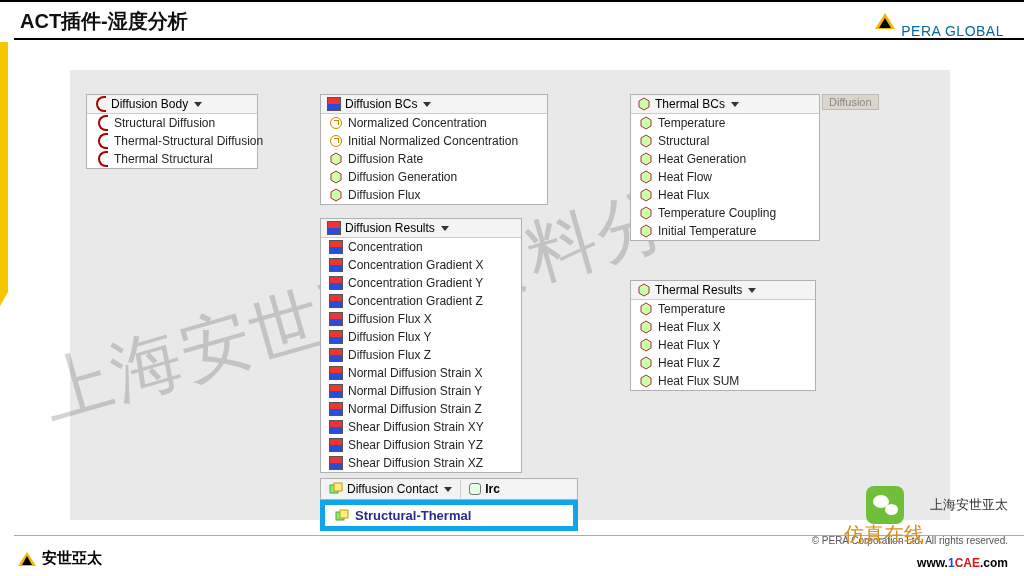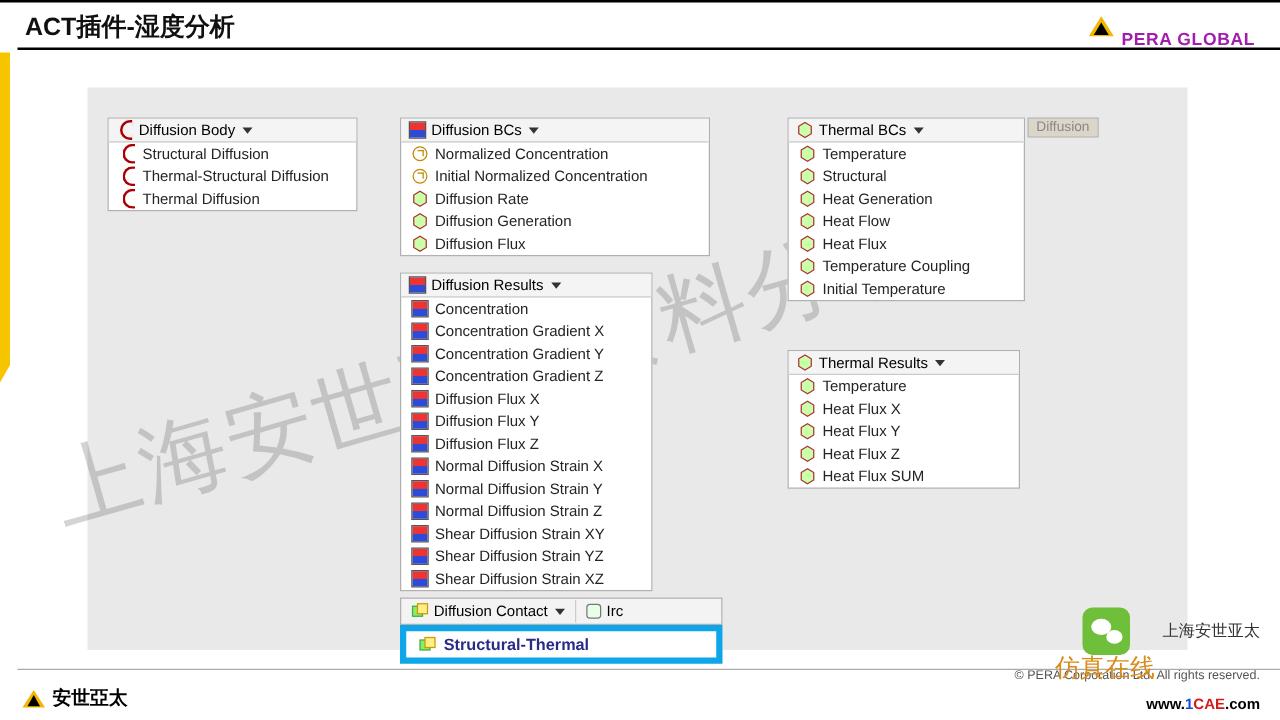--- a/index.html
+++ b/index.html
@@ -7,21 +7,21 @@
     width: 1024px; height: 576px;
     font-family: "Segoe UI", Tahoma, Arial, sans-serif;
     font-size: 12px; background: #fff; position: relative; overflow: hidden;
   }
   .top-rule { position:absolute; top:0; left:0; right:0; height:2px; background:#000; }
   .title-bar { position:absolute; top:6px; left:20px; right:20px; height:30px; display:flex; justify-content:space-between; align-items:center; }
   .page-title { font-size:20px; font-weight:700; color:#101010; }
   .pera-logo { display:flex; align-items:center; gap:6px; }
   .pera-tri { width:0;height:0;border-left:10px solid transparent;border-right:10px solid transparent;border-bottom:16px solid #f3b700; position:relative;}
   .pera-tri::after{content:"";position:absolute;left:-6px;top:5px;width:0;height:0;border-left:6px solid transparent;border-right:6px solid transparent;border-bottom:10px solid #000;}
-  .pera-text { font-weight:700; font-size:14px; letter-spacing:0.5px; color:#a21caf;margin-top:20px;}
+  .pera-text { font-weight:400; font-size:14px; letter-spacing:0.5px; color:#0369a1;margin-top:20px;}
   .hr-under { position:absolute; top:38px; left:14px; right:0; height:2px; background:#000;}
   .yellow-bar { position:absolute; left:0; top:42px; width:8px; height:250px; background:#f7c400;}
   .yellow-tri { position:absolute; left:0; top:292px; width:0; height:0; border-right:8px solid transparent; border-top:14px solid #f7c400;}
   .canvas {
     position:absolute; left:70px; top:70px; width:880px; height:450px;
     background:#e9e9e9;
   }
   .panel {
     position:absolute; background:#fff; border:1px solid #b0b0b0;
   }
@@ -92,43 +92,43 @@
   </div>
 </div>
 <div class="hr-under"></div>
 <div class="yellow-bar"></div>
 <div class="yellow-tri"></div>
 
 <div class="canvas">
 
   <div class="watermark" style="left:-40px; top:180px;">上海安世亚太资料分享</div>
 
-  <div class="panel" style="left:16px; top:24px; width:200px;">
+  <div class="panel" style="left:16px; top:24px; width:172px;">
     <div class="panel-header">
       <span class="ico arc"></span>
       <span>Diffusion Body</span>
       <span class="dropdown-caret"></span>
     </div>
     <ul class="items">
       <li>
           <span class="ico arc"></span>
           <span>Structural Diffusion</span>
         </li>
       <li>
           <span class="ico arc"></span>
           <span>Thermal-Structural Diffusion</span>
         </li>
       <li>
           <span class="ico arc"></span>
-          <span>Thermal Diffusion</span>
+          <span>Thermal Structural</span>
         </li>
     </ul>
   </div>
 
-  <div class="panel" style="left:250px; top:24px; width:248px;">
+  <div class="panel" style="left:250px; top:24px; width:228px;">
     <div class="panel-header">
       <span class="ico redbox"></span>
       <span>Diffusion BCs</span>
       <span class="dropdown-caret"></span>
     </div>
     <ul class="items">
       <li>
           <span class="ico clock"></span>
           <span>Normalized Concentration</span>
         </li>
@@ -354,21 +354,21 @@
     <div class="seg">
       <span class="ico">
           <svg width="14" height="14" viewBox="0 0 14 14">
             <rect x="1" y="3" width="8" height="8" fill="#8e6" stroke="#4a4"></rect>
             <rect x="5" y="1" width="8" height="8" fill="#fe8" stroke="#c90"></rect>
           </svg>
         </span>
       <span>Diffusion Contact</span>
       <span class="dropdown-caret"></span>
     </div>
-    <div class="seg" style="border-right:none;">
+    <div class="seg" style="border-right:none;font-weight:bold;">
       <span class="ico circ"></span>
       <span>Irc</span>
     </div>
   </div>
   <div class="contact-sub" style="left:250px; top:430px; width:258px;">
     <span class="ico">
         <svg width="16" height="16" viewBox="0 0 14 14">
           <rect x="1" y="3" width="8" height="8" fill="#8e6" stroke="#4a4"></rect>
           <rect x="5" y="1" width="8" height="8" fill="#fe8" stroke="#c90"></rect>
         </svg>

